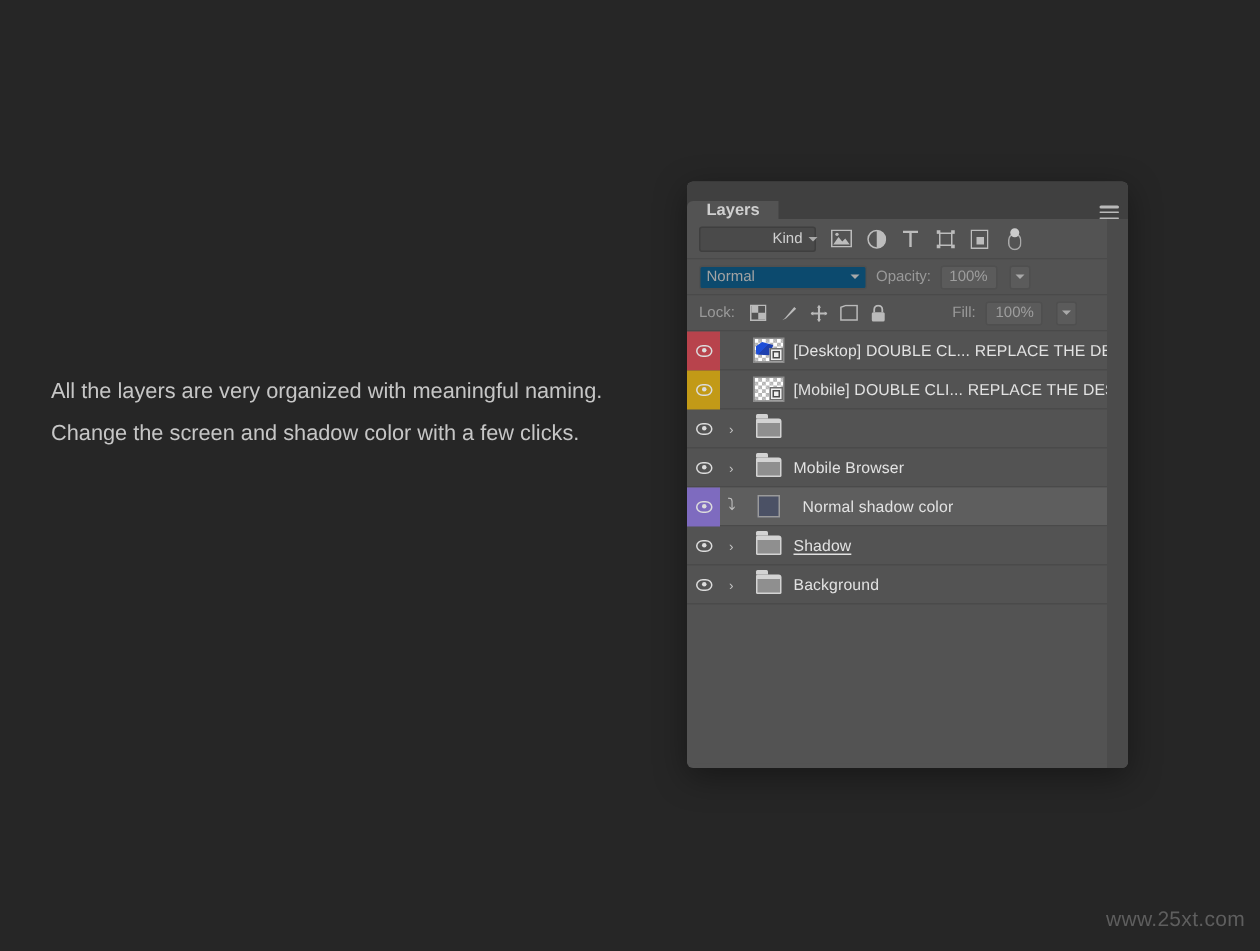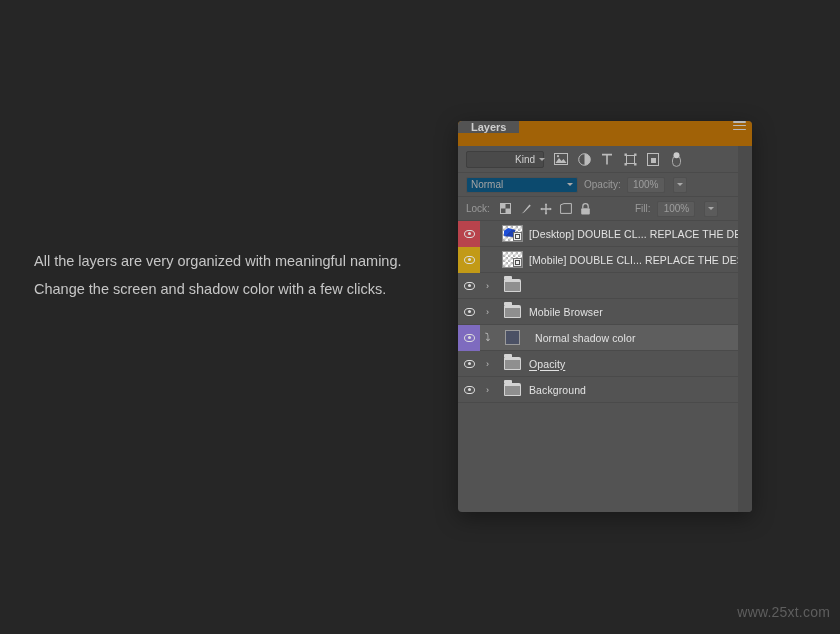--- a/index.html
+++ b/index.html
@@ -35,21 +35,21 @@
     position: absolute; left: 458px; top: 121px;
     width: 294px; height: 391px;
     background: #535353;
     border-radius: 4px;
     box-shadow: 0 6px 22px rgba(0,0,0,.38);
     overflow: hidden;
     font-size: 10.5px; color: #d6d6d6;
   }
   
   .panel-tabs {
-    height: 25px; background: #a16207; display: flex; align-items: flex-start;
+    height: 25px; background: #404040; display: flex; align-items: flex-end;
     position: relative;
   }
   .tab {
     padding: 0 13px; display: flex; align-items: center;
     font-size: 11px; font-weight: bold; color: #cfcfcf;
     background: #535353; border-top-left-radius: 4px;
   }
   .tab-spacer { flex: 1; }
   .panel-menu {
     width: 26px; display: flex; align-items: center; justify-content: center;
@@ -383,21 +383,21 @@
             <span class="eye">
               <span class="eye-outer">
                 <span class="eye-pupil"></span>
               </span>
             </span>
           </div>
           <div class="disclosure">›</div>
           <div class="thumb-cell">
             <span class="folder"></span>
           </div>
-          <div class="layer-name underlined">Opacity</div>
+          <div class="layer-name underlined">Shadow</div>
         </div>
         <div class="layer-row">
           <div class="label-chip">
             <span class="eye">
               <span class="eye-outer">
                 <span class="eye-pupil"></span>
               </span>
             </span>
           </div>
           <div class="disclosure">›</div>

